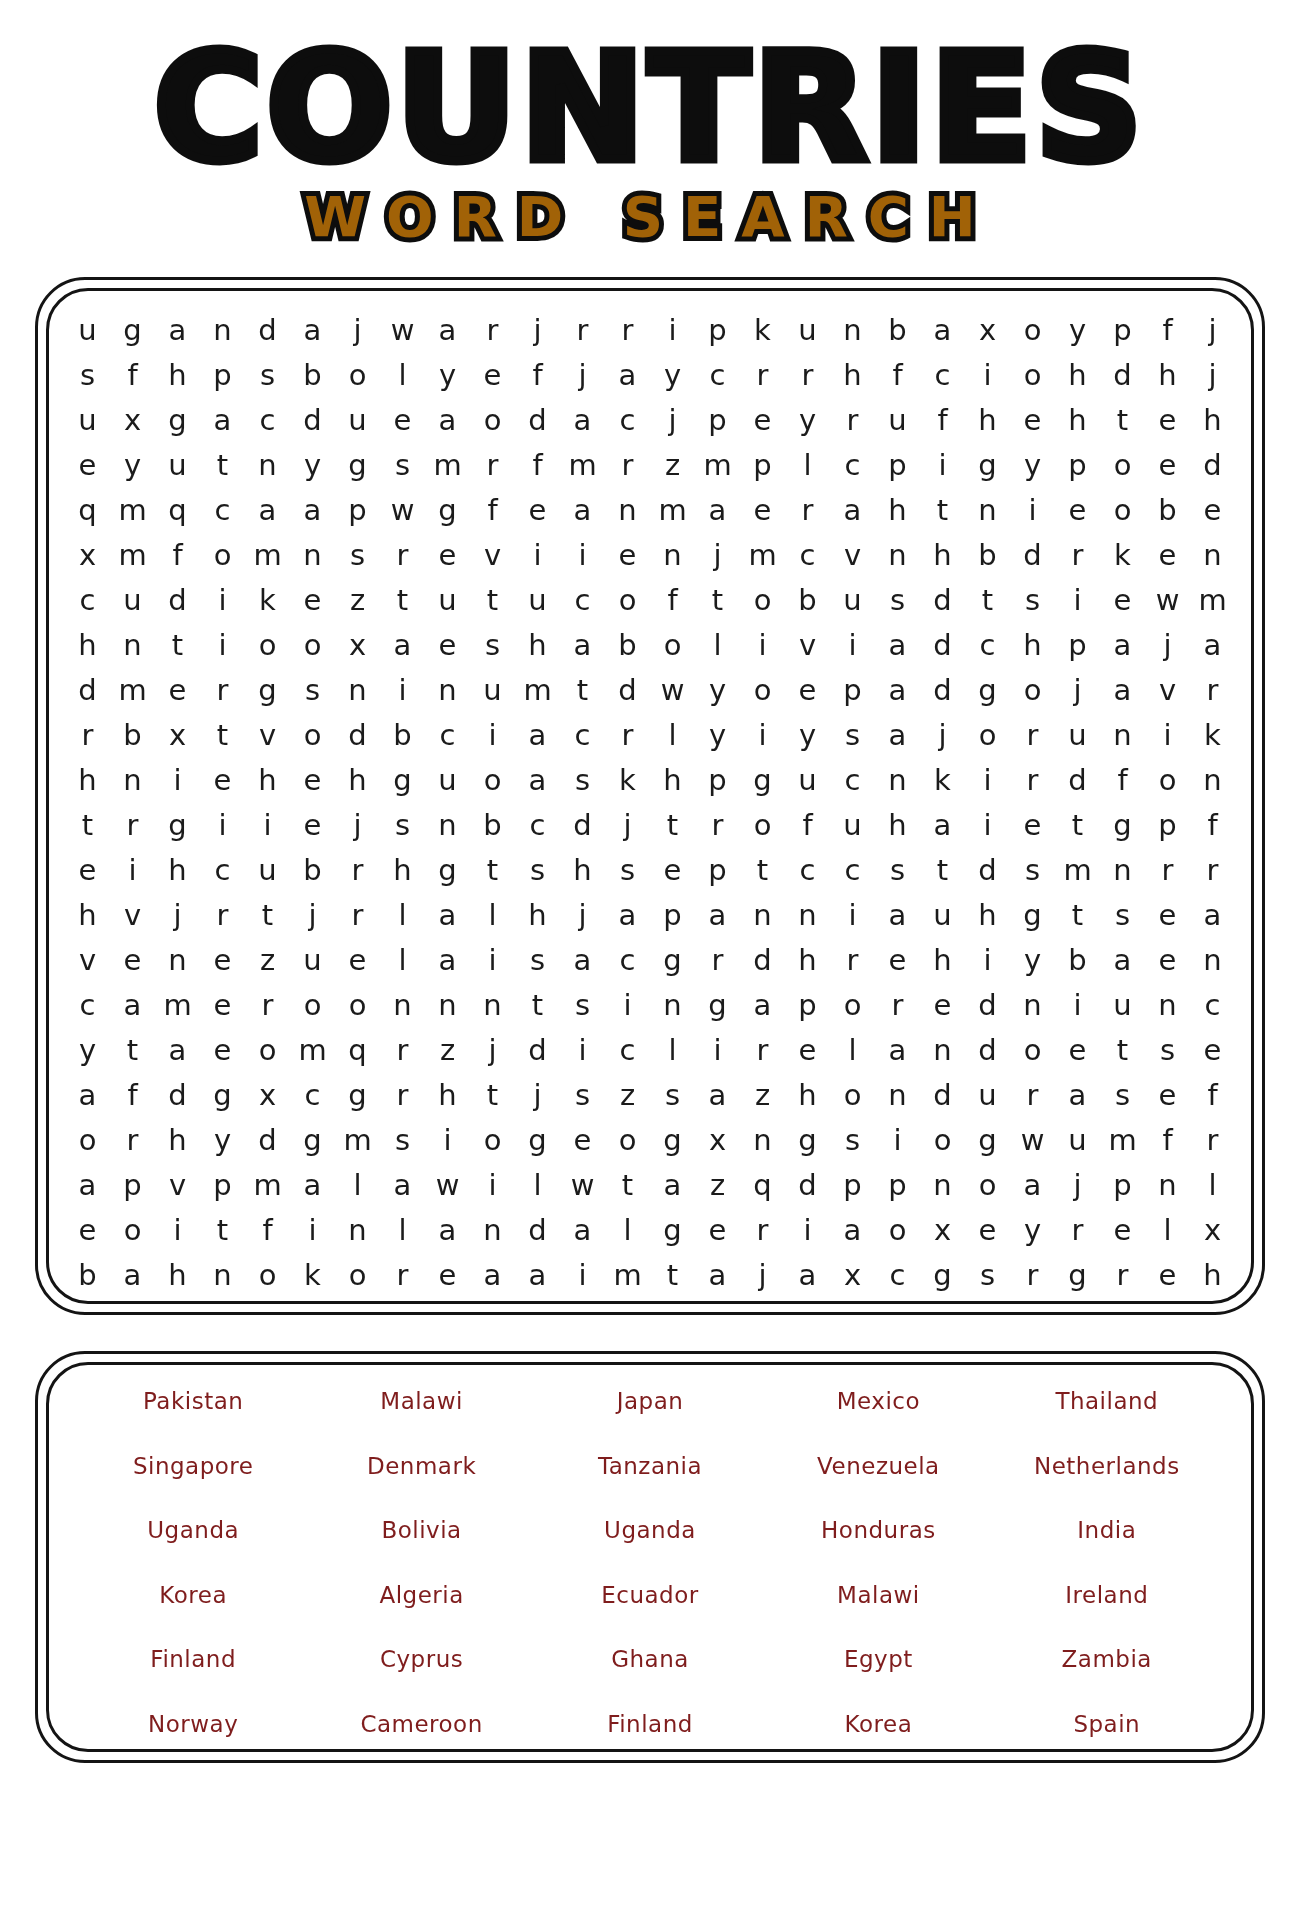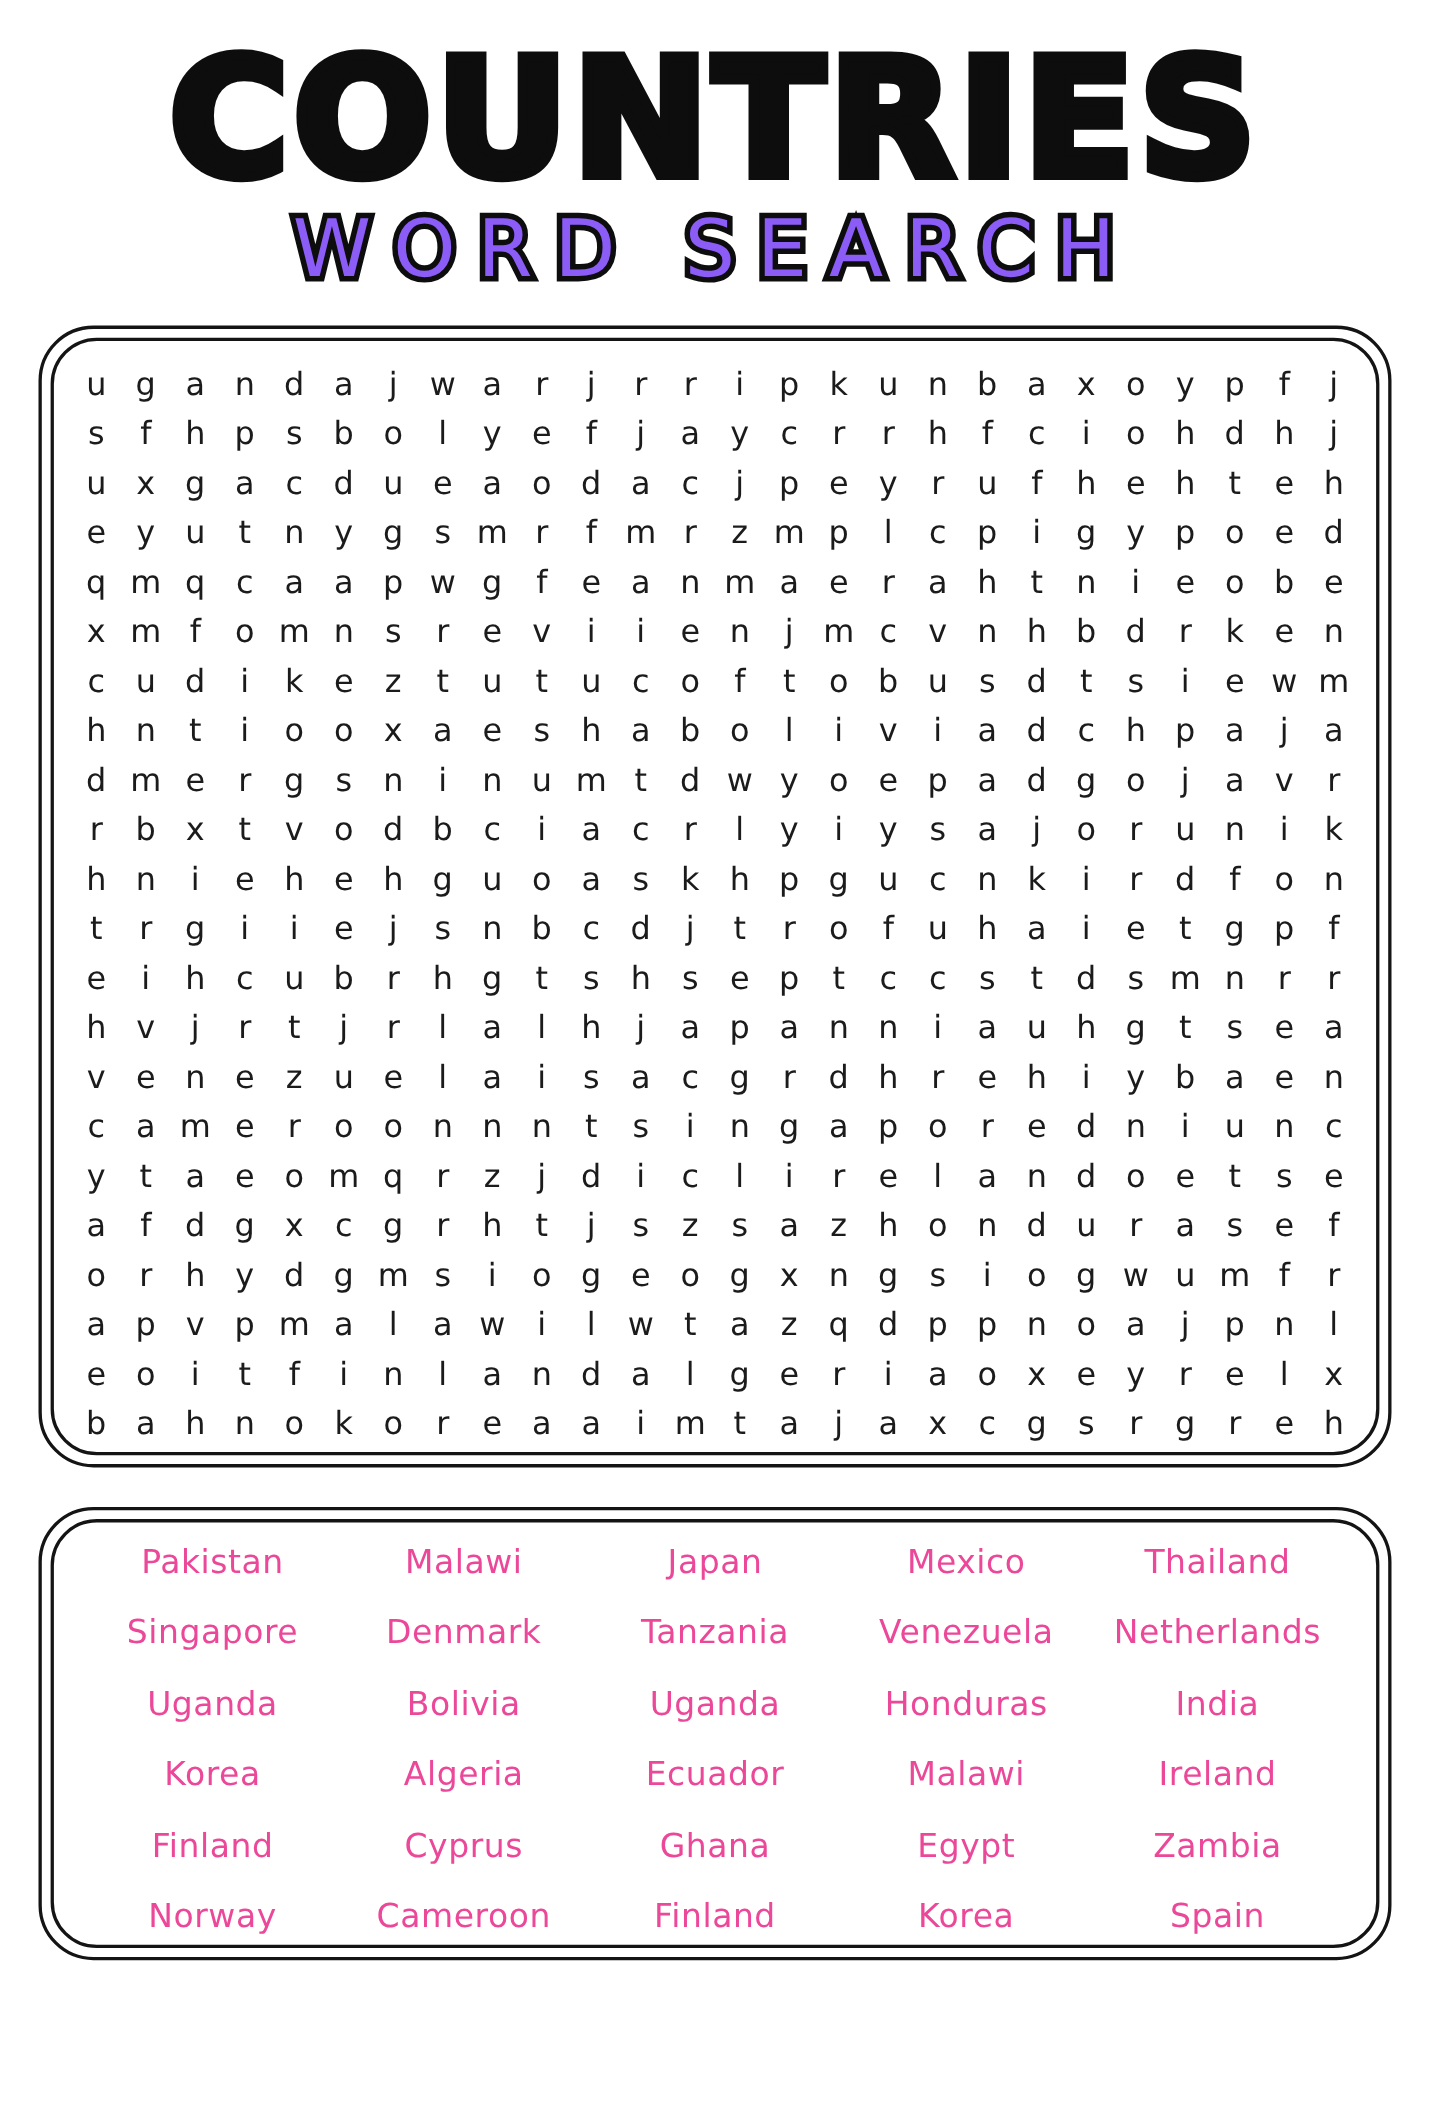--- a/index.html
+++ b/index.html
@@ -20,24 +20,24 @@
     letter-spacing: 4px;
     color: #0d0d0d;
     -webkit-text-stroke: 9px #0d0d0d;
     white-space: nowrap;
     text-align: center;
   }
   .title-sub {
     position: relative;
     display: inline-block;
     margin-top: 2px;
-    font-size: 72px;
-    font-weight: normal;
+    font-size: 56px;
+    font-weight: bold;
     letter-spacing: 20px;
-    color: #8b5cf6;
+    color: #a16207;
     white-space: nowrap;
     z-index: 0;
   }
   .title-sub::before {
     content: attr(data-text);
     position: absolute;
     left: 0; top: 0;
     z-index: -1;
     color: #0d0d0d;
     -webkit-text-stroke: 10px #0d0d0d;
@@ -81,22 +81,22 @@
   .word-list {
     display: grid;
     grid-template-columns: repeat(5, 1fr);
     grid-auto-rows: 64.5px;
     padding: 4px 30px;
     height: 100%;
     align-items: center;
   }
   .word-list .word {
     text-align: center;
-    font-size: 30px;
-    color: #ec4899;
+    font-size: 23px;
+    color: #7f1d1d;
     letter-spacing: 0.5px;
   }
 </style>
 </head>
 <body>
 
 <div class="title-block">
   <div class="title-main">COUNTRIES</div>
   <div class="title-sub" data-text="WORD SEARCH">WORD SEARCH</div>
 </div>

